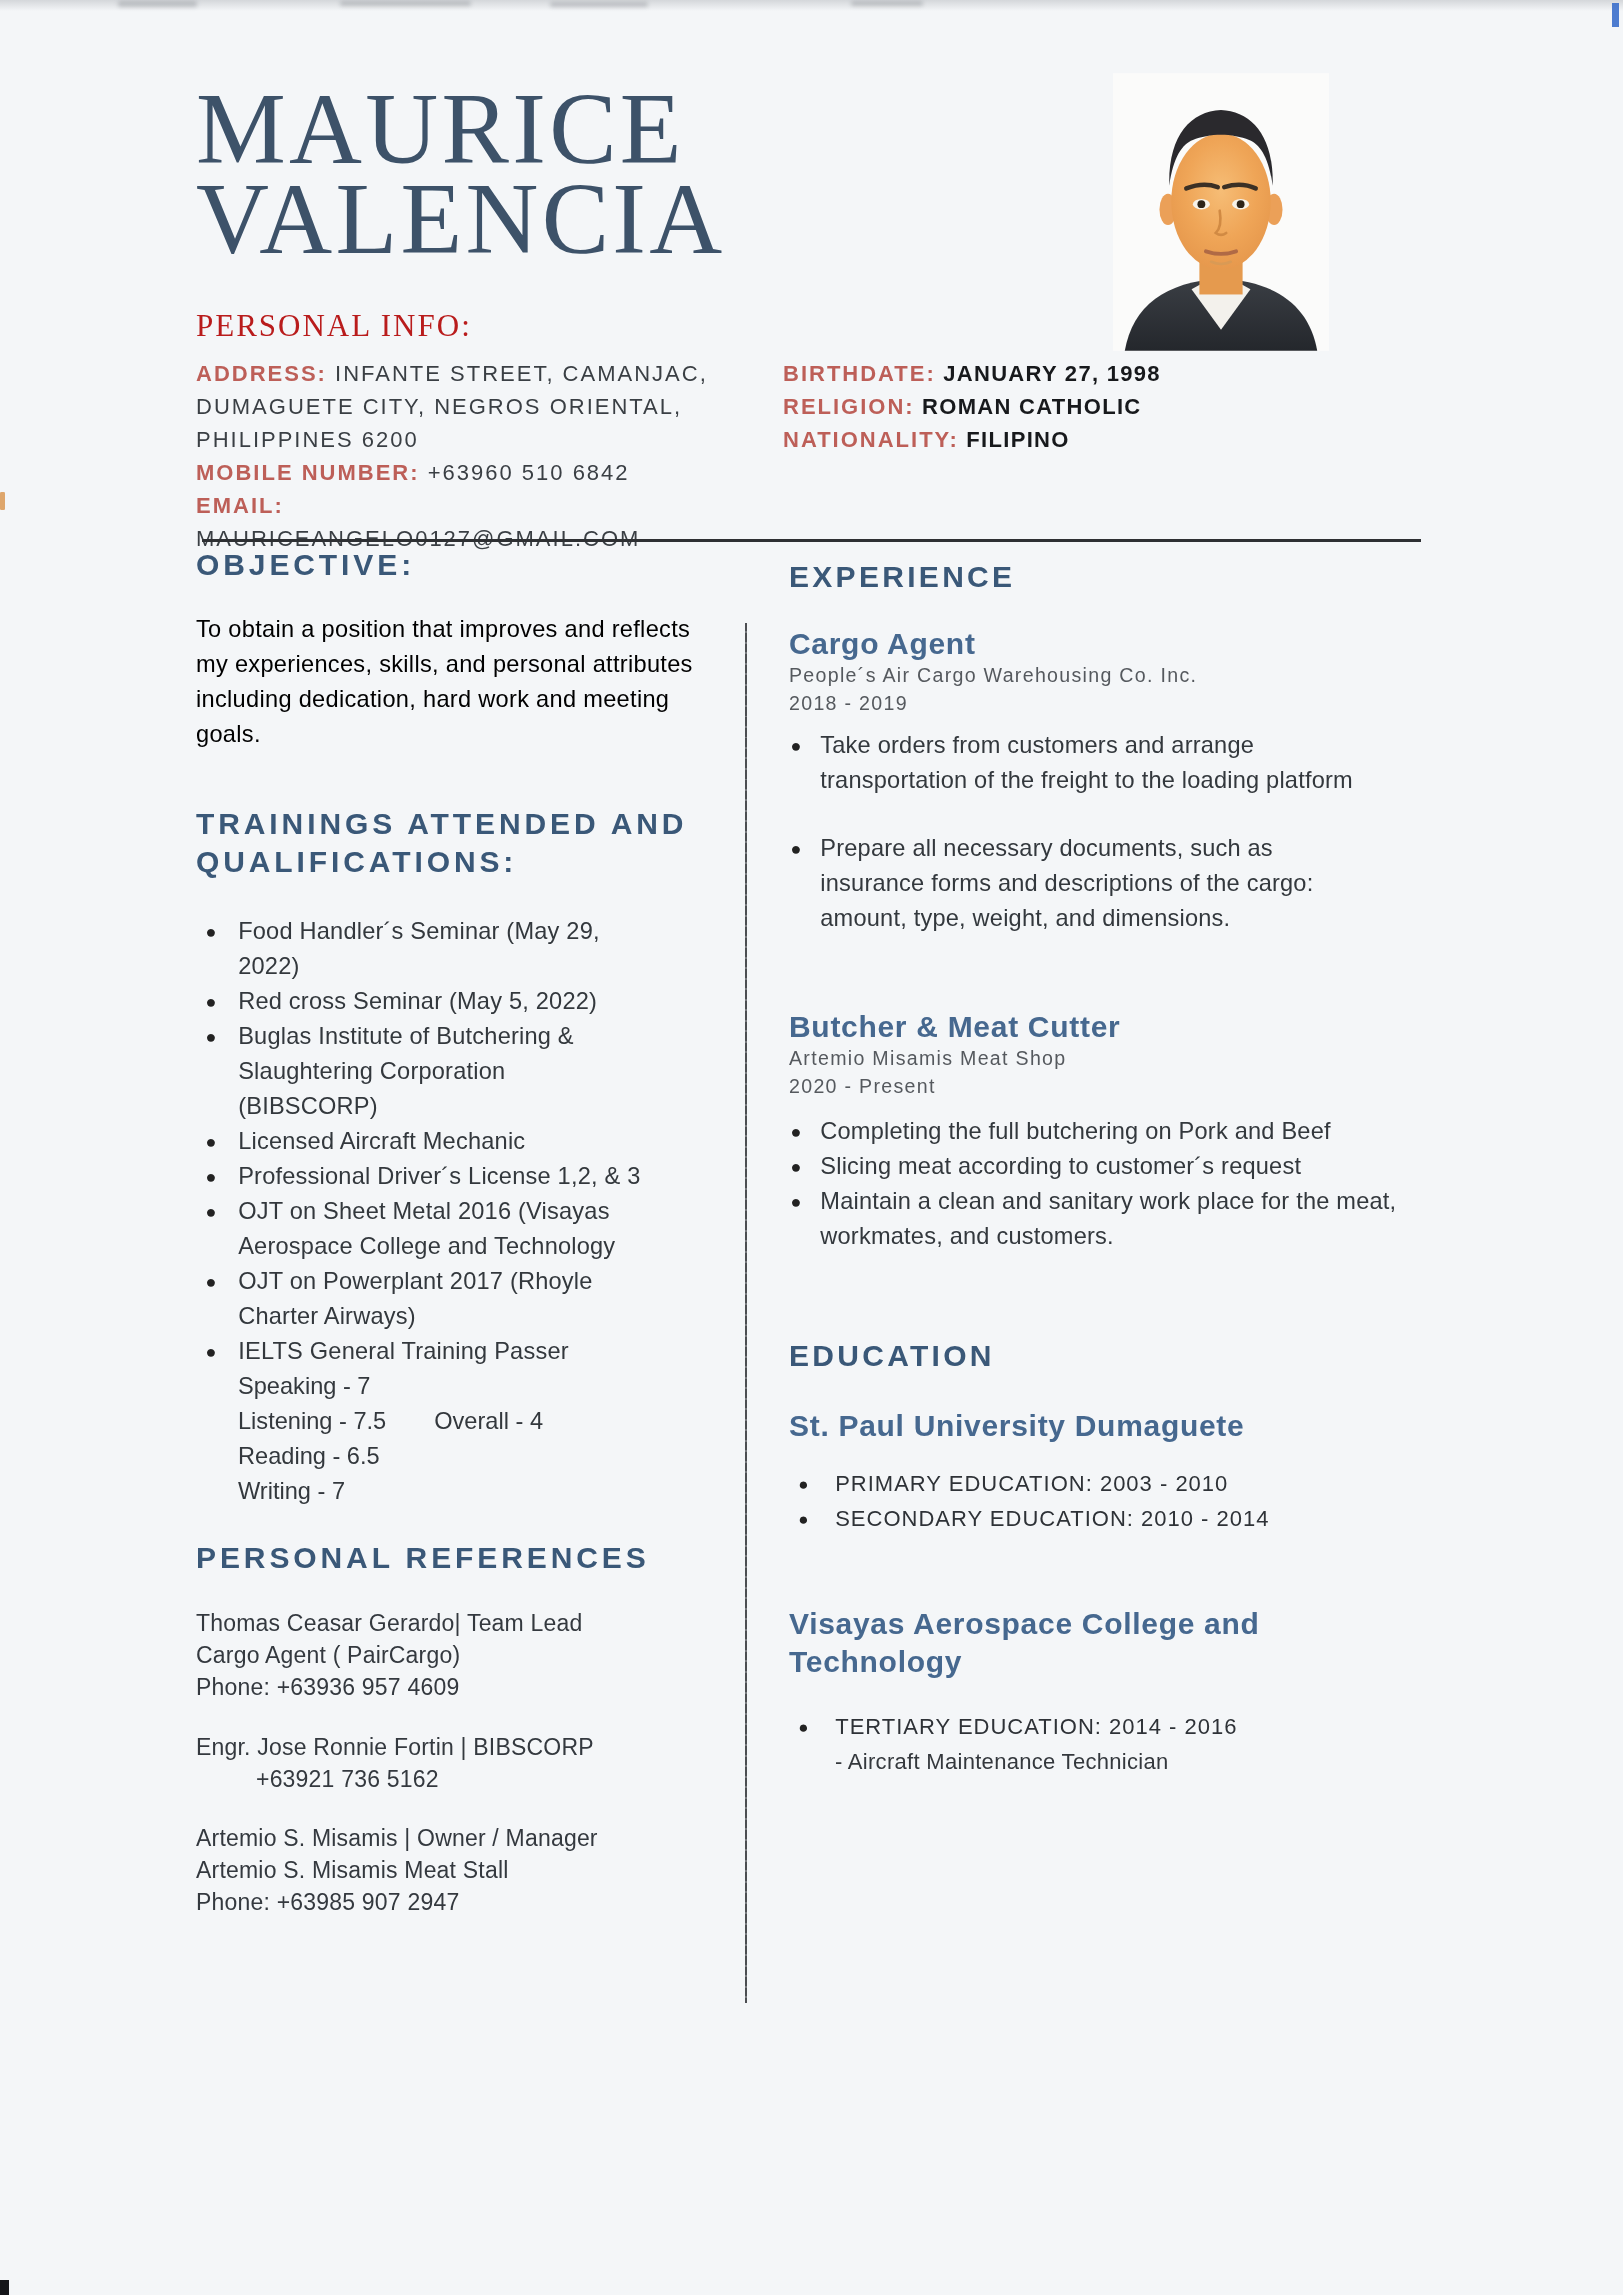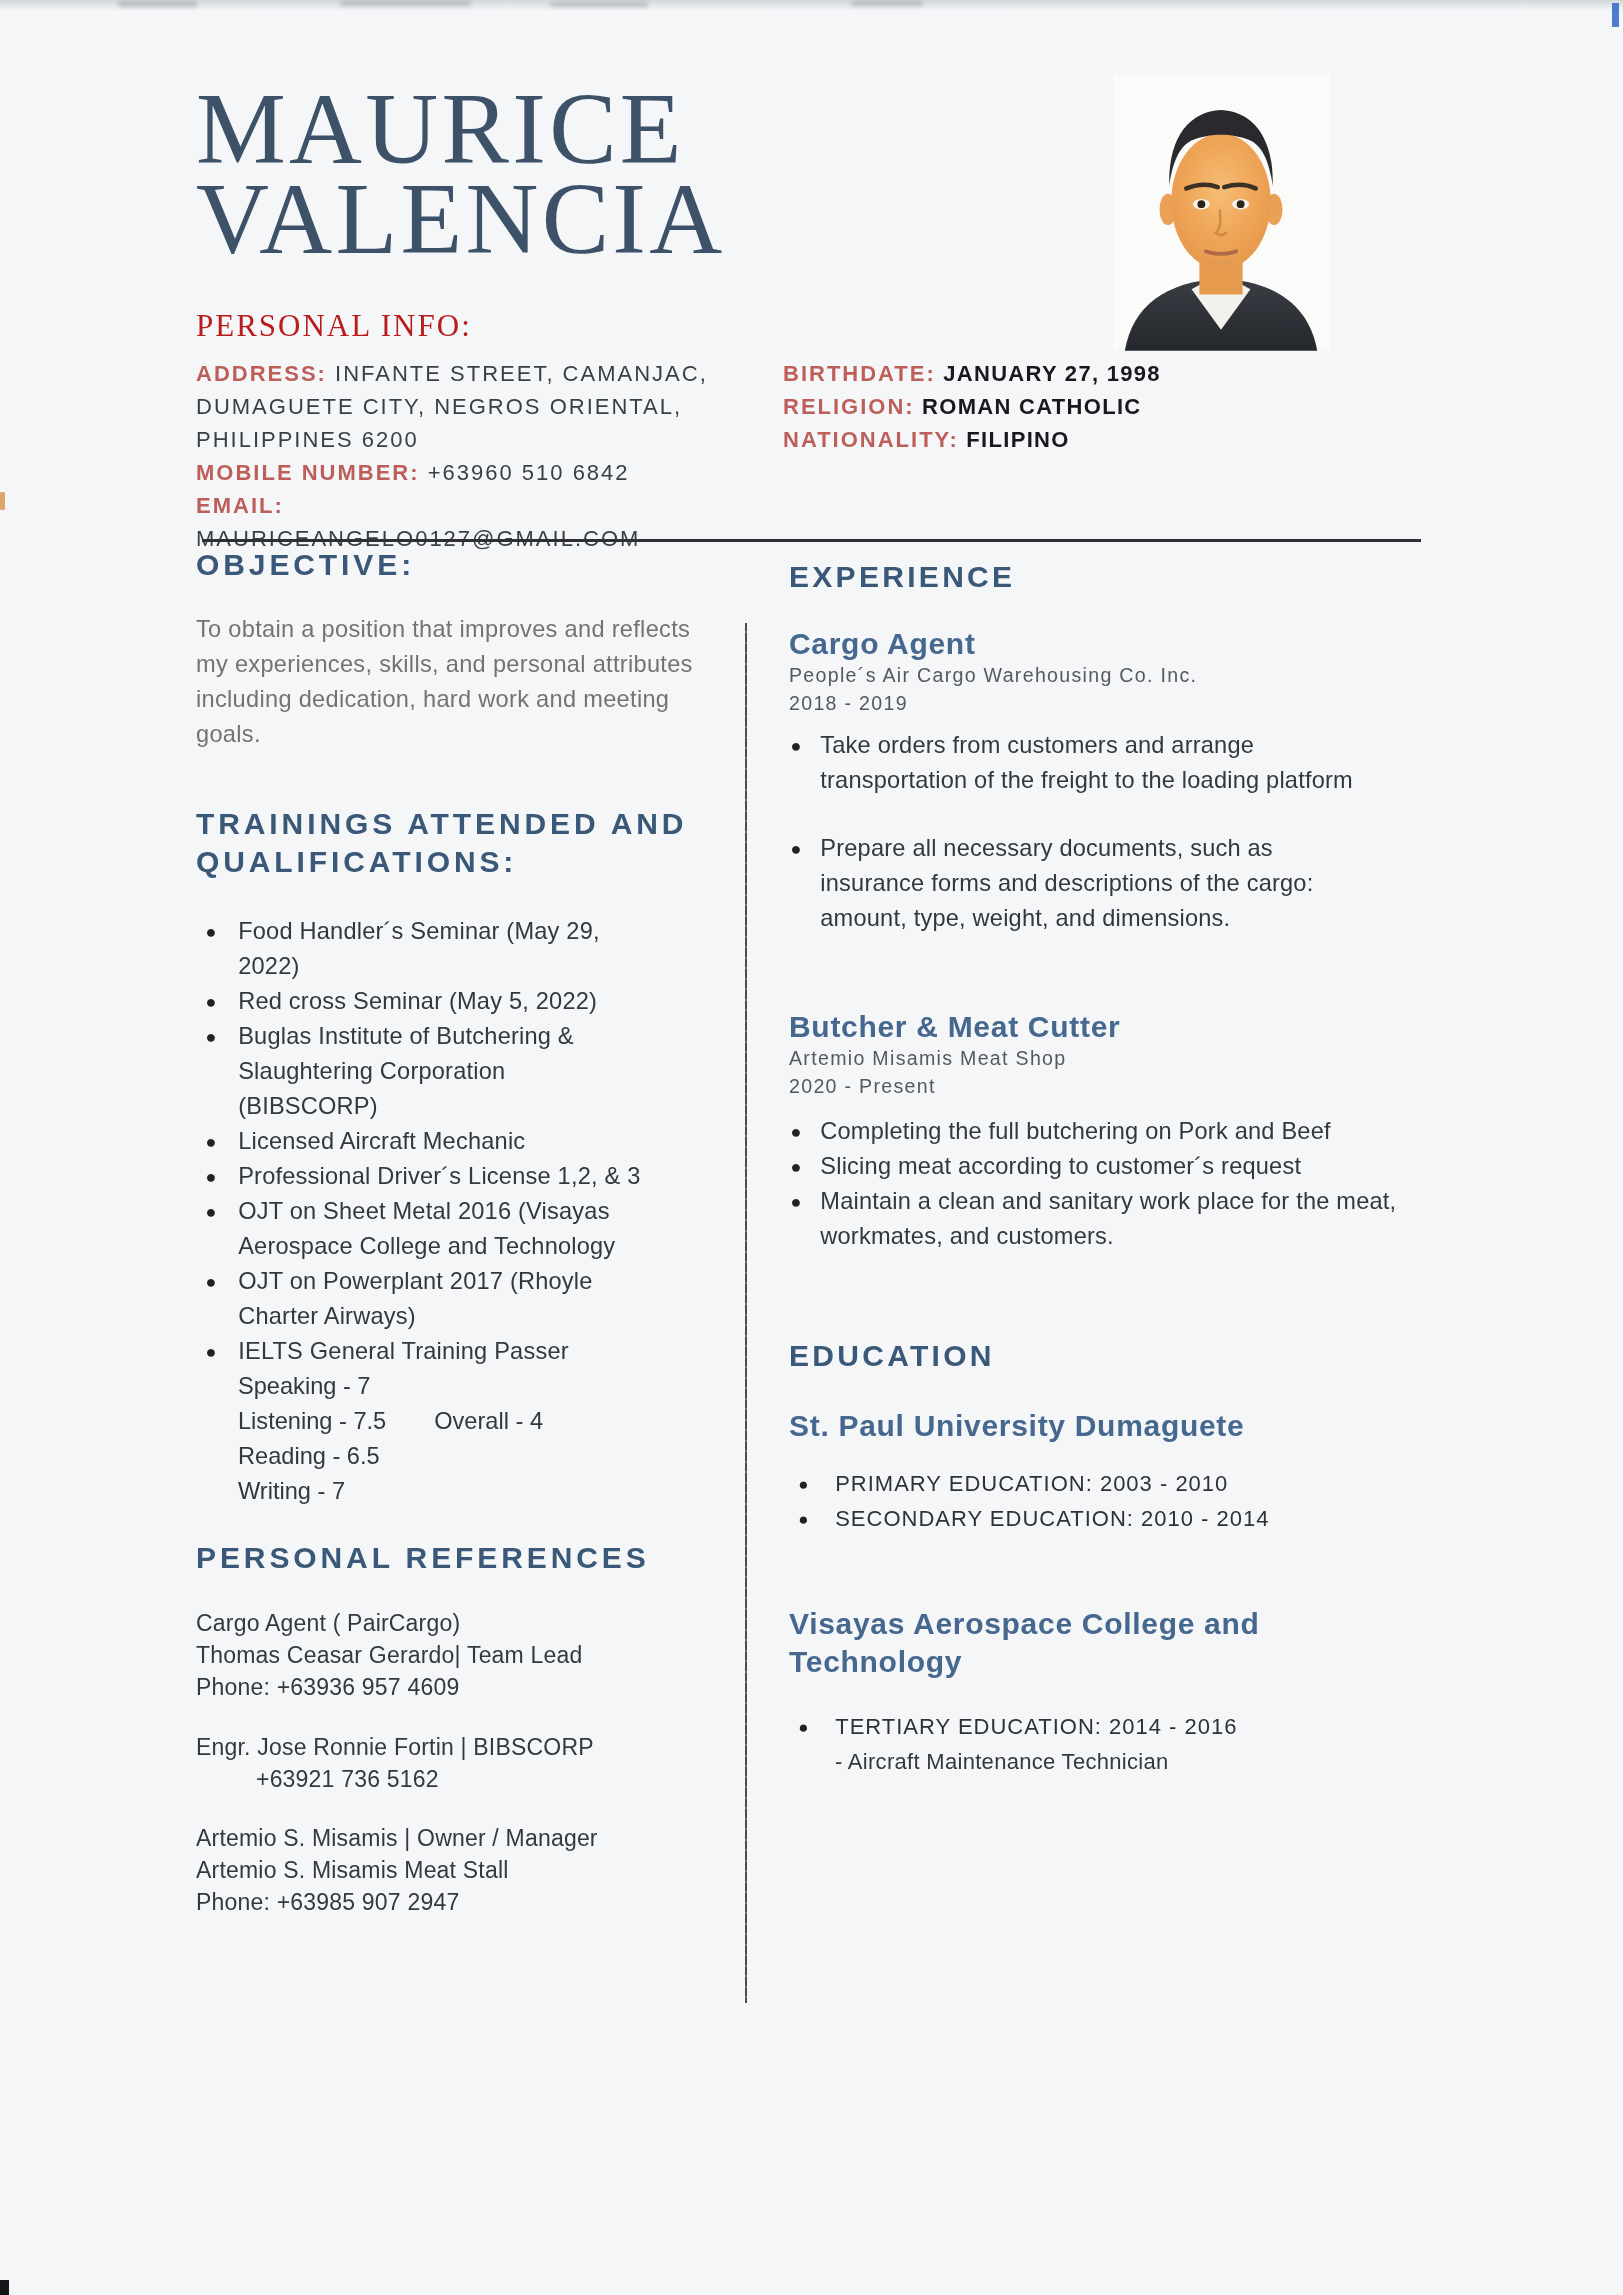--- a/index.html
+++ b/index.html
@@ -40,21 +40,21 @@
   #hrule{position:absolute;left:202px;top:539px;width:1219px;height:2.6px;background:#2e3033;}
   #vline{position:absolute;left:745px;top:623px;width:2px;height:1380px;
     background:repeating-linear-gradient(180deg,#4c4e52 0 8.5px,#77797d 8.5px 10.5px);}
 
   .sec-head{font-weight:700;font-size:30px;letter-spacing:3.9px;color:#3a5878;line-height:38px;}
   .sub-head{font-weight:700;font-size:30px;letter-spacing:0.7px;color:#46688f;line-height:35px;}
   .meta{font-size:19.6px;letter-spacing:1.3px;color:#55595e;line-height:28px;}
 
   
   #objective{position:absolute;left:196px;top:546px;width:497px;}
-  #objective .body{margin-top:27.5px;font-size:23.6px;line-height:35px;color:#737373;letter-spacing:0.3px;}
+  #objective .body{margin-top:27.5px;font-size:23.6px;line-height:35px;color:#000000;letter-spacing:0.3px;}
 
   #trainings{position:absolute;left:196px;top:805px;width:517px;}
   #trainings .list{margin-top:33px;width:445px;}
   .li{display:flex;align-items:flex-start;}
   .li .dot{width:33px;flex:0 0 33px;font-size:18.3px;line-height:35px;color:#222;padding-left:9.2px;}
   .li .txt{flex:1;font-size:23.6px;line-height:35px;color:#33383d;letter-spacing:0.2px;}
   #ielts{margin-left:42px;width:393px;font-size:23.6px;line-height:35px;color:#33383d;}
   #ielts .row2{display:flex;gap:48px;}
 
   #references{position:absolute;left:196px;top:1539px;width:524px;}
@@ -226,22 +226,22 @@
       </div>
       <div>Reading - 6.5</div>
       <div style="margin-bottom:-7.9px">Writing - 7</div>
     </div>
   </section>
 
   <section id="references">
     <div class="sec-head">PERSONAL REFERENCES</div>
     <div class="groups">
       <div class="group">
+        <div>Thomas Ceasar Gerardo| Team Lead</div>
         <div>Cargo Agent ( PairCargo)</div>
-        <div>Thomas Ceasar Gerardo| Team Lead</div>
         <div>Phone: +63936 957 4609</div>
       </div>
       <div class="group">
         <div>Engr. Jose Ronnie Fortin | BIBSCORP</div>
         <div class="indent">+63921 736 5162</div>
       </div>
       <div class="group">
         <div>Artemio S. Misamis | Owner / Manager</div>
         <div>Artemio S. Misamis Meat Stall</div>
         <div>Phone: +63985 907 2947</div>

